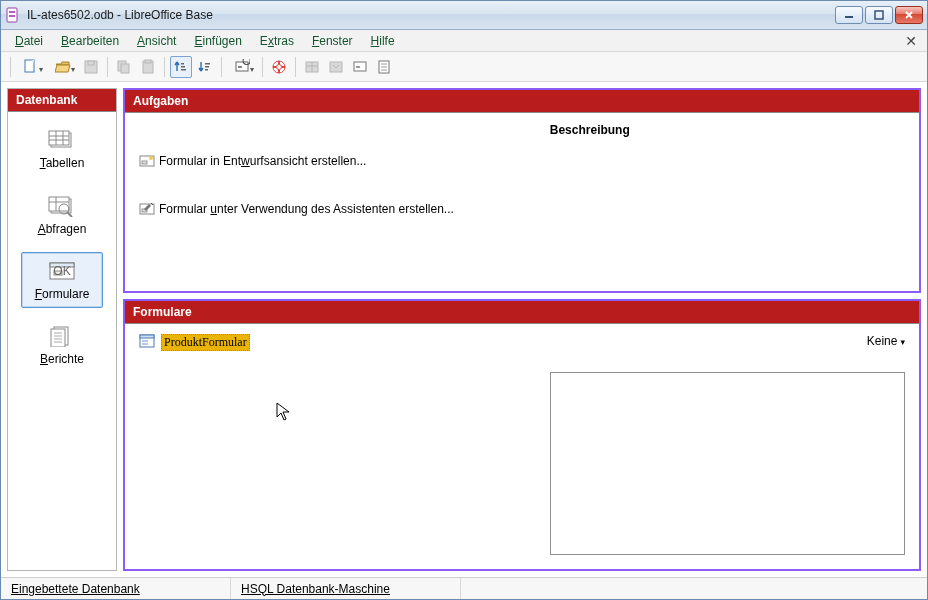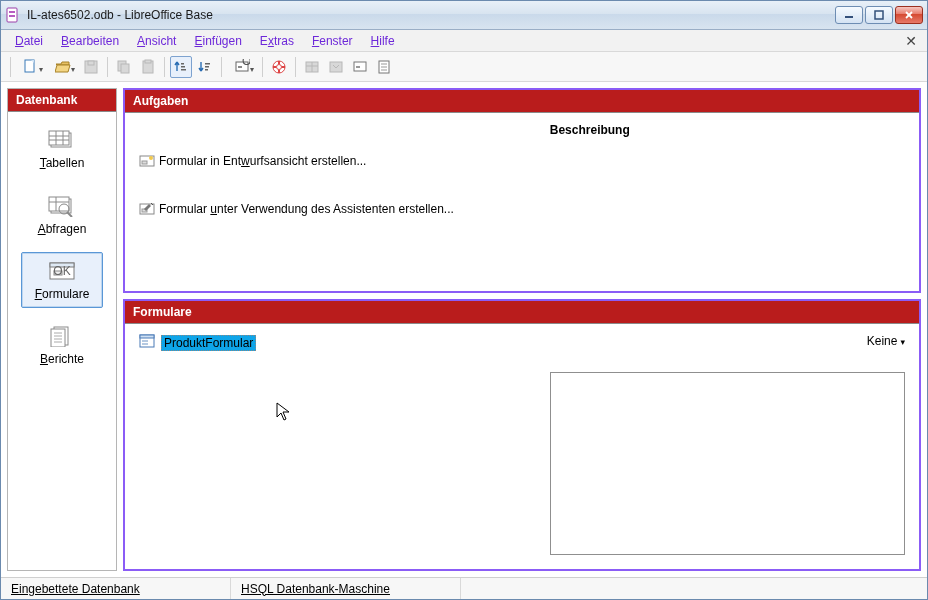--- a/index.html
+++ b/index.html
@@ -9,21 +9,21 @@
   .titlebar { height: 28px; background: linear-gradient(#e8f0f8,#d8e4f0 45%,#c9d9ea 46%,#d8e4f0); display:flex; align-items:center; padding:14px 4px; border-bottom:1px solid #9aaec6;}
   .titlebar .appicon { width:16px; height:16px; margin-right:6px; display:inline-flex; align-items:center; justify-content:center;}
   .titlebar .title { color:#1a1a1a; flex:1; }
   .winbtns { display:flex; gap:2px; }
   .winbtn { width:28px; height:18px; border:1px solid #6d8db3; border-radius:3px; background:linear-gradient(#f6fbff,#d4e3f3); display:flex; align-items:center; justify-content:center; }
   .winbtn.close { background:linear-gradient(#f6c6bf,#e7796a 45%,#d54a32 46%,#e7796a); border-color:#9b2f1f;}
   .winbtn svg { width:10px; height:10px; }
 
   
   .menubar { height:22px; display:flex; align-items:center; padding:0 6px; gap:2px; background:#f2f2f2; border-bottom:1px solid #d9d9d9;}
-  .menuitem { padding:2px 8px; color:#6d28d9; }
+  .menuitem { padding:2px 8px; color:#14532d; }
   .menuitem .ul { text-decoration:underline; }
   .menu-close { margin-left:auto; font-size:14px; padding:0 4px; color:#444;}
 
   
   .toolbar { height:30px; display:flex; align-items:center; padding:2px 6px; gap:2px; background:#f7f7f7; border-bottom:1px solid #d9d9d9;}
   .tbtn { width:22px; height:22px; border:1px solid transparent; display:flex; align-items:center; justify-content:center; border-radius:2px; position:relative;}
   .tbtn.active { border:1px solid #7da2cf; background:#e8f0fb;}
   .tbtn.split { width:30px; }
   .tbtn .dd { position:absolute; right:2px; bottom:3px; font-size:8px; color:#555;}
   .tsep { width:1px; height:20px; background:#cfcfcf; margin:0 3px;}
@@ -48,21 +48,21 @@
   .taskitem { display:flex; align-items:center; gap:4px; padding:2px 0;margin-top:28px;}
   .taskitem .ticon { width:16px; height:16px; display:flex; align-items:center; justify-content:center;}
   .taskitem .ul { text-decoration:underline;}
   .desc { flex:1;}
   .desc-title { font-weight:bold; margin-bottom:6px;}
 
   .listpanel { flex:1; min-height:0;}
   .listbody { flex:1; display:flex; padding:10px 14px 14px 14px; gap:20px; min-height:0;}
   .objlist { flex:1.1;}
   .objitem { display:flex; align-items:center; gap:6px;}
-  .objitem .oname { border:1px dotted #888; padding:0 2px; background:#0ea5e9;}
+  .objitem .oname { border:1px dotted #888; padding:0 2px; background:#eab308;font-family:Liberation Serif, serif;}
   .previewcol { flex:1; display:flex; flex-direction:column; min-height:0;}
   .previewtop { text-align:right; padding-bottom:6px; font-size:12px;}
   .previewtop .dd { font-size:9px; padding-left:3px;}
   .previewbox { flex:1; border:1px solid #8f8f8f; background:#fff; margin-top:18px;}
 
   
   .statusbar { height:22px; border-top:1px solid #cfcfcf; display:flex; align-items:center; font-size:12px; background:#f7f7f7;text-decoration:underline;}
   .statuscell { padding:0 10px; height:100%; display:flex; align-items:center; border-right:1px solid #d9d9d9; min-width:230px;}
 
   

